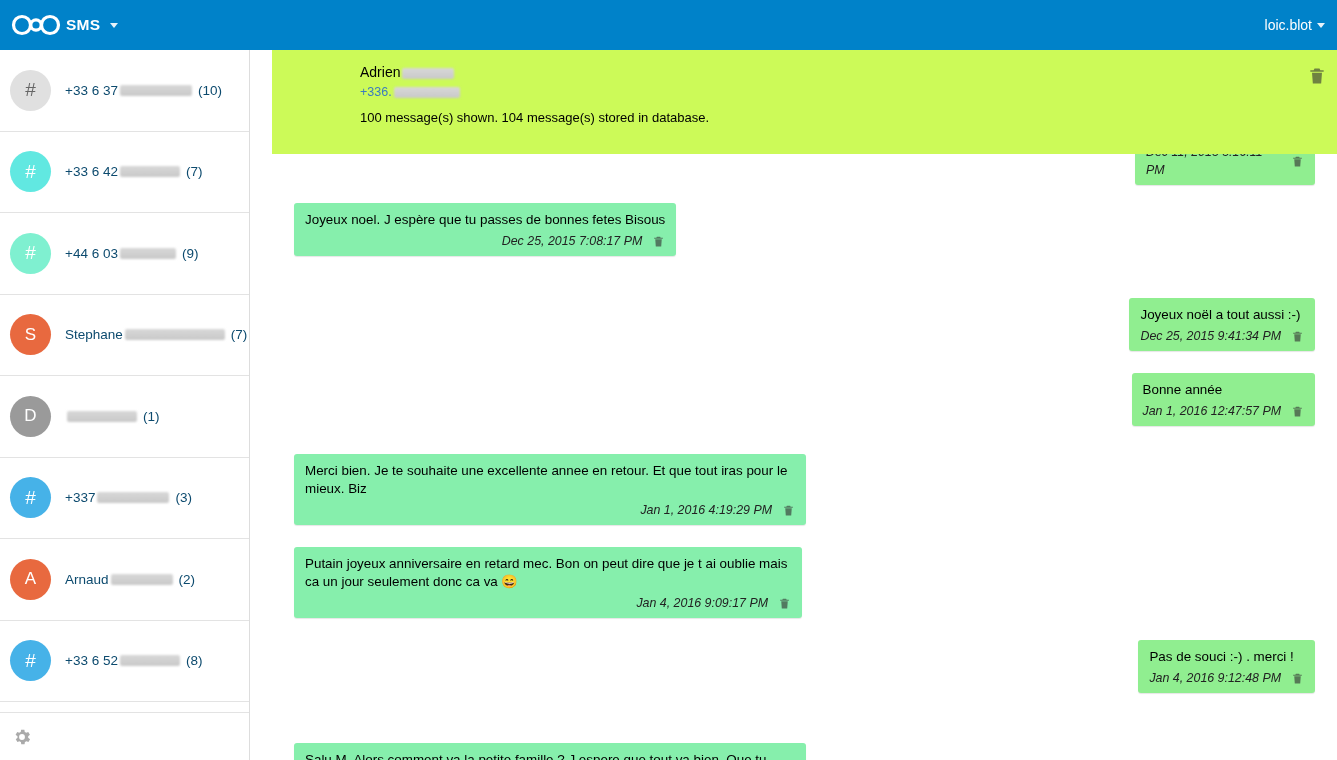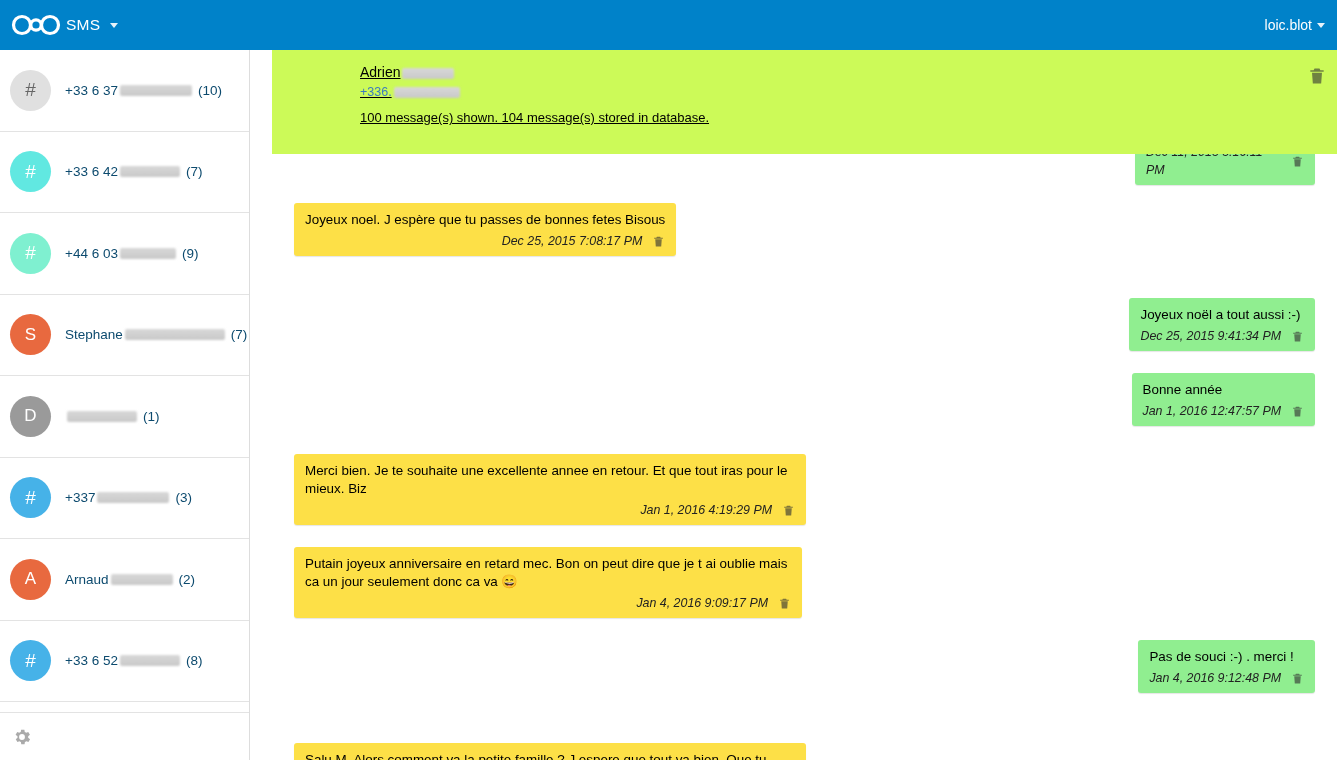--- a/index.html
+++ b/index.html
@@ -14,21 +14,21 @@
 
   
   .topbar {
     position: absolute; top: 0; left: 0; right: 0; height: 50px;
     background: #0082c9; display: flex; align-items: center;
     z-index: 30;
   }
   .logo { width: 72px; height: 50px; display: flex; align-items: center; justify-content: center; }
   .logo svg { display: block; }
   .app-name {
-    color: #fff; font-size: 15.5px; font-weight: normal; letter-spacing: .2px;
+    color: #fff; font-size: 15.5px; font-weight: bold; letter-spacing: .2px;
     margin-left: -6px; padding-right: 4px;
   }
   .caret-down {
     display: inline-block; width: 0; height: 0; margin-left: 5px;
     border-left: 4px solid transparent; border-right: 4px solid transparent;
     border-top: 5px solid #fff; vertical-align: middle; opacity: .9;
   }
   .topbar-right {
     margin-left: auto; display: flex; align-items: center;
     color: #fff; font-size: 14px; padding-right: 12px;
@@ -87,21 +87,21 @@
     background: #b6b6b6; border-radius: 3px;
   }
 
   
   .main {
     position: absolute; top: 50px; left: 272px; right: 0; bottom: 0;
     background: #fff; overflow: hidden;
   }
   .conv-header {
     position: absolute; top: 0; left: 0; right: 0; height: 104px;
-    background: #ccfa58; padding: 14px 0 8px 88px; text-decoration: underline;
+    background: #ccfa58; padding: 14px 0 8px 88px;
   }
   .conv-title { font-size: 14px; color: #000; font-weight: normal; }
   .conv-sub { font-size: 12.5px; color: #3b7bbf; margin-top: 5px; }
   .conv-count { font-size: 13px; color: #000; margin-top: 11px; }
   .header-trash {
     position: absolute; right: 10px; top: 16px;
     width: 20px; height: 20px; opacity: .6;
   }
 
   .thread {
@@ -113,21 +113,21 @@
   .msgrow.out { justify-content: flex-end; }
 
   .bubble {
     position: relative;
     border-radius: 3px;
     padding: 8px 11px 6px 11px;
     font-size: 13.4px; line-height: 18px; color: #000;
     max-width: 520px;
     box-shadow: 0 1px 1px rgba(0,0,0,.10);
   }
-  .bubble.in  { background: #fde047; }
+  .bubble.in  { background: #86efac; }
   .bubble.out { background: #90ee90; }
   .bubble .text { white-space: pre-wrap; }
   .meta {
     display: flex; align-items: center; justify-content: flex-end;
     gap: 10px; margin-top: 3px;
   }
   .stamp { font-style: italic; font-size: 12.4px; color: #222; }
   .trash { width: 13px; height: 15px; opacity: .62; flex: 0 0 auto; }
 
   .clip-top { margin-top: -22px; }

